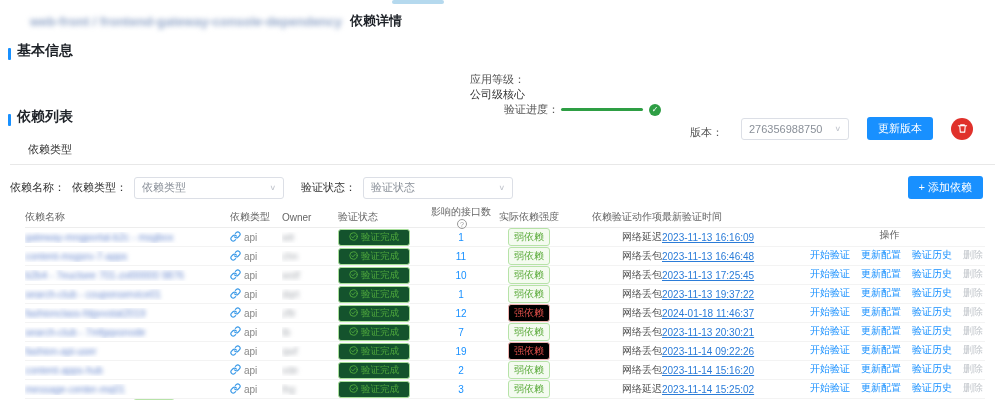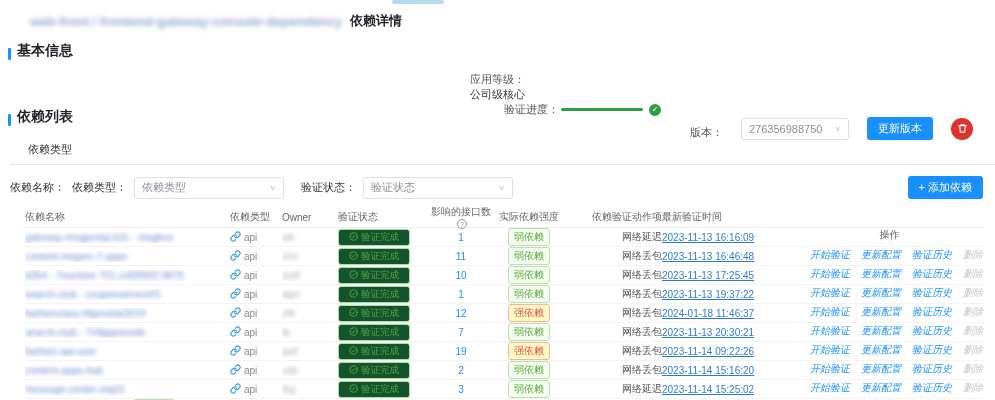--- a/index.html
+++ b/index.html
@@ -54,24 +54,24 @@
   .c-time { width:132px; }
   .c-ops { flex:1; display:flex; gap:11px; padding-left:16px;margin-top:36px; }
   .thead .c-ops { justify-content:center; padding-left:0; }
   .name-link { color:#6d8cd0; cursor:pointer; }
   .type-text { color:#888; }
   .num-link { color:#1890ff; }
   .q-icon { display:inline-block; width:10px; height:10px; border:1px solid #999; border-radius:50%; font-size:7px; line-height:10px; text-align:center; color:#999; margin-left:2px; vertical-align:1px; }
   .status-badge { display:inline-flex; align-items:center; gap:3px; border:1px solid #a8df9a; background:#14532d; color:#4fa83d; border-radius:3px; padding:1px 10px; font-size:9.5px; }
   .strength-badge { display:inline-block; border-radius:3px; padding:1px 5px; font-size:10px; }
   .strength-badge.weak { border:1px solid #b7e3a8; background:#f4fbf0; color:#5cab3c; }
-  .strength-badge.strong { border:1px solid #f0b3b0; background:#fef9c3; color:#e04f4a; }
+  .strength-badge.strong { border:1px solid #f0b3b0; background:#000000; color:#e04f4a; }
   .action-text { color:#555; }
   .time-link { color:#2b7cd8;text-decoration:underline; }
-  .op-link { color:#1890ff; cursor:pointer; white-space:nowrap;font-style:italic; }
+  .op-link { color:#1890ff; cursor:pointer; white-space:nowrap; }
   .op-link.disabled { color:#c3c7cc; cursor:default; }
 </style>
 </head>
 <body>
 
 <div class="top-strip"></div>
 
 <div class="page-title-row">
   <span class="title-redacted redacted">web-front / frontend-gateway-console-dependency</span>
   <span>依赖详情</span>

